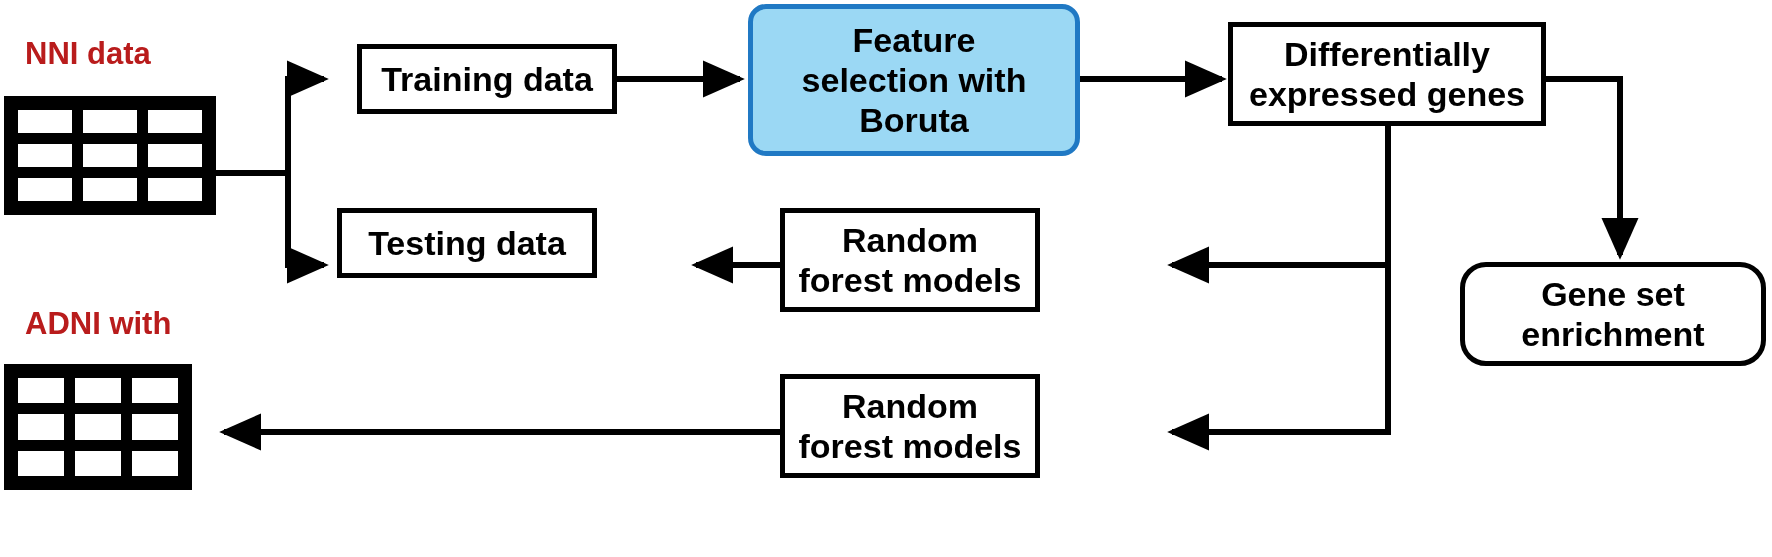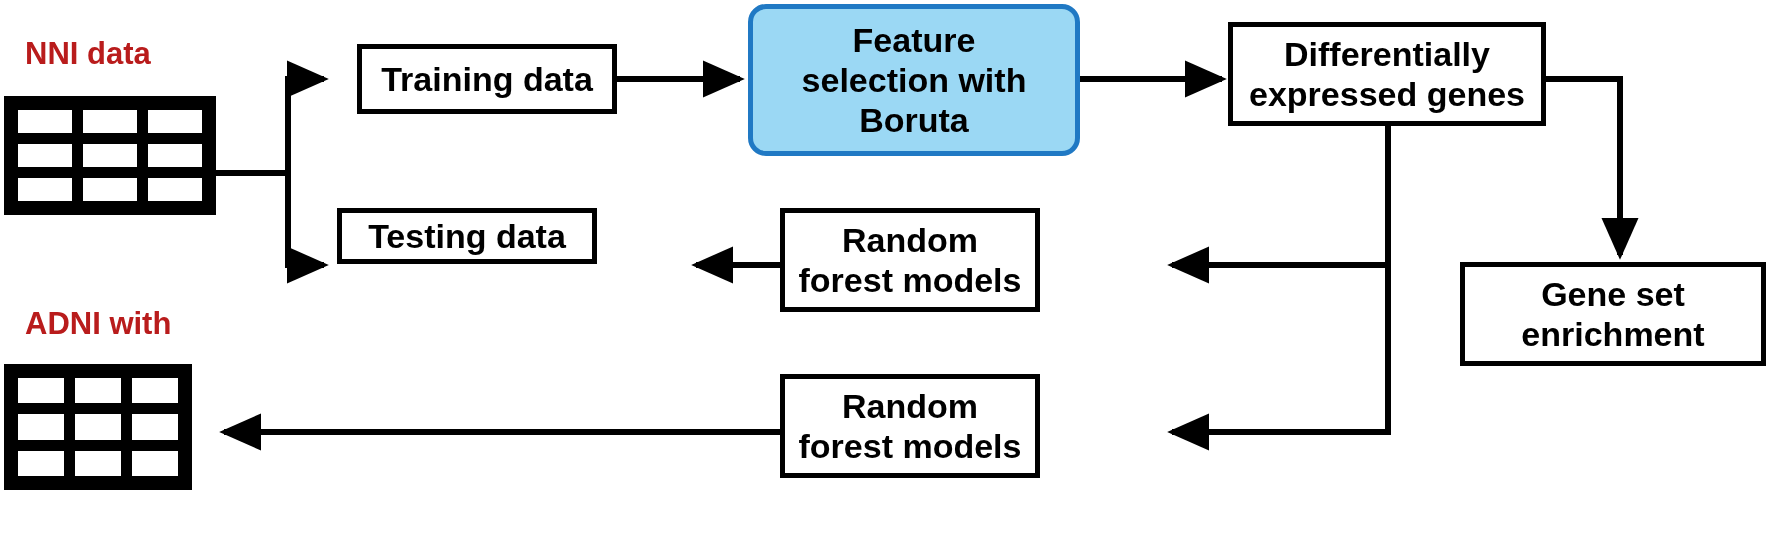--- a/index.html
+++ b/index.html
@@ -127,26 +127,26 @@
     <span>Feature
 selection with
 Boruta</span>
   </div>
 
   <div class="node two-line" style="left:1228px; top:22px; width:318px; height:104px;">
     <span>Differentially
 expressed genes</span>
   </div>
 
-  <div class="node two-line" style="left:1460px; top:262px; width:306px; height:104px;">
+  <div class="node two-line" style="left:1460px; top:262px; width:306px; height:104px;border-radius:26px;">
     <span>Gene set
 enrichment</span>
   </div>
 
-  <div class="node plain" style="left:337px; top:208px; width:260px; height:56px;">
+  <div class="node plain" style="left:337px; top:208px; width:260px; height:70px;">
     <span>Testing data</span>
   </div>
 
   <div class="node two-line" style="left:780px; top:208px; width:260px; height:104px;">
     <span>Random
 forest models</span>
   </div>
 
   <div class="node two-line" style="left:780px; top:374px; width:260px; height:104px;">
     <span>Random

